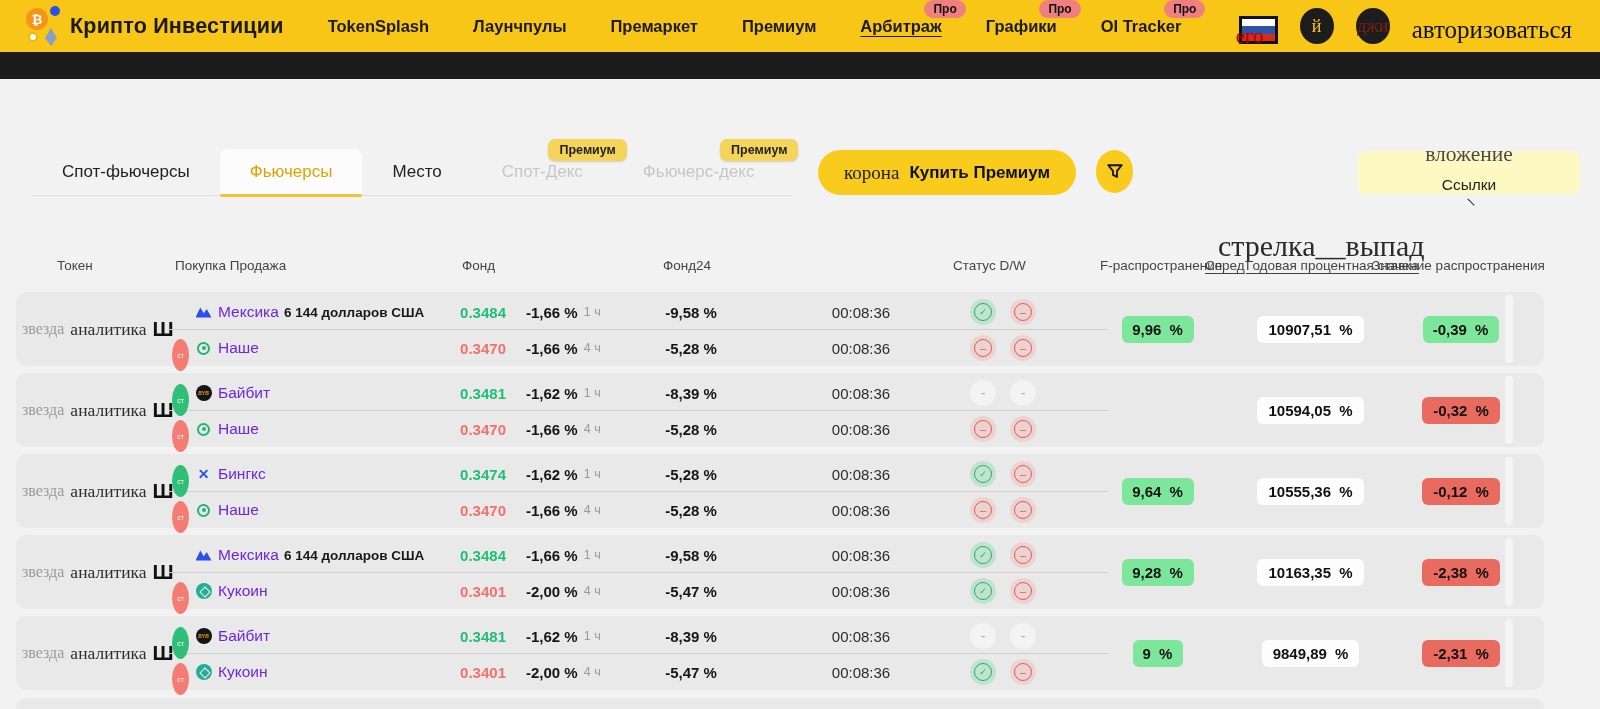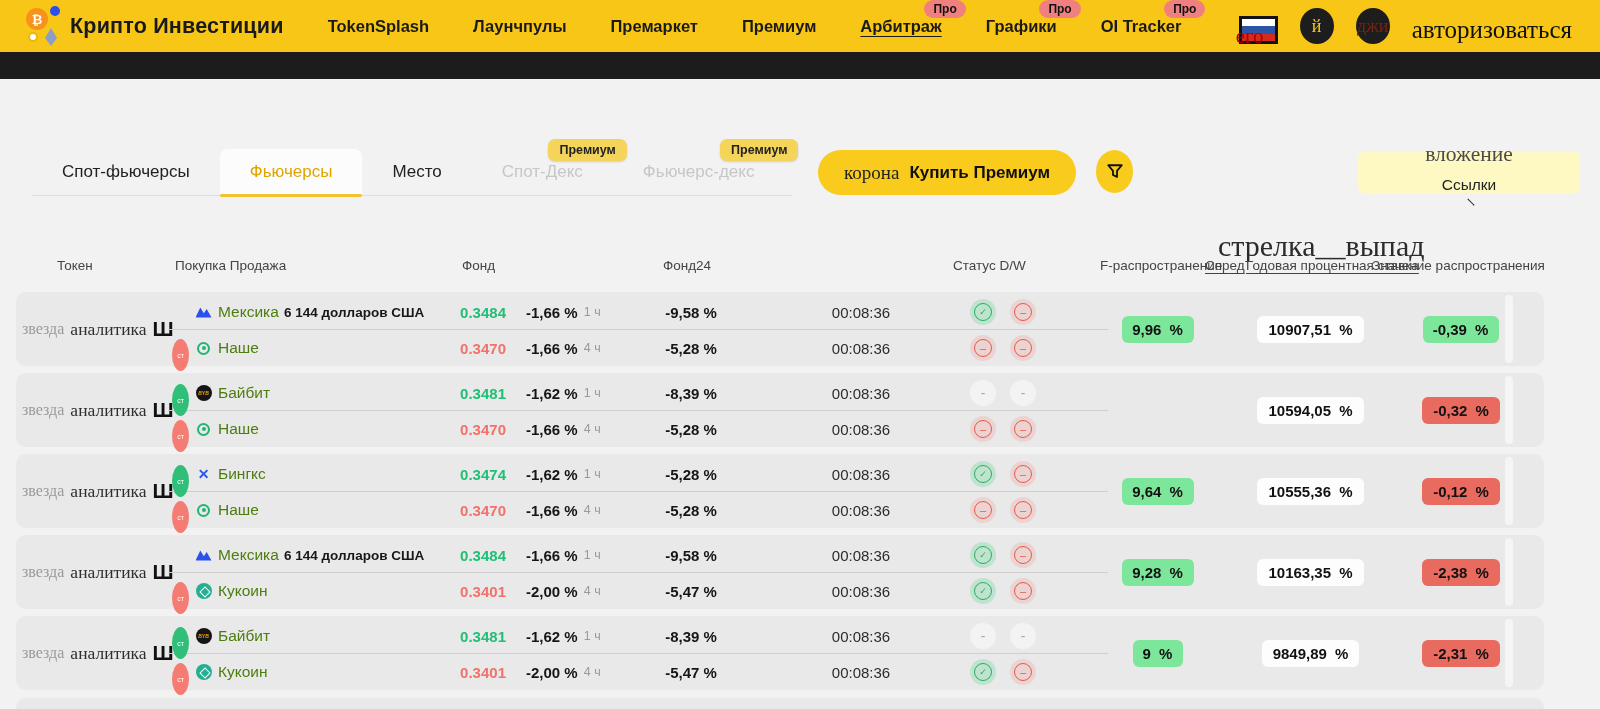--- a/index.html
+++ b/index.html
@@ -68,21 +68,21 @@
   .tok-ic { left:156px; width:17px; height:17px; top:7px!important; border-radius:50%; color:#fff; font-size:7px; justify-content:center; }
   .tok-green { background:#2FBF78; } .tok-red { background:#F47C72; }
   .ex-ic { left:179px; width:17px; justify-content:center; }
   .ex-mexc i { display:block; width:16px; height:11px; background:#2B50EC; clip-path:polygon(0 100%,30% 8%,52% 62%,70% 22%,100% 100%); }
   .ex-bybit i { display:flex; width:16px; height:16px; border-radius:50%; background:#15141A; color:#F7A600; font-size:5px; align-items:center; justify-content:center; font-weight:bold; }
   .ex-bingx i { display:block; color:#2954F3; font-weight:bold; font-size:14px; line-height:14px; font-style:normal; }
   .ex-ourbit i { position:relative; display:block; width:13px; height:13px; border:2.2px solid #21B573; border-radius:50%; }
   .ex-ourbit i::after { content:""; position:absolute; left:2.5px; top:2.5px; width:4px; height:4px; border-radius:50%; background:#21B573; }
   .ex-kucoin i { position:relative; display:block; width:16px; height:16px; border-radius:50%; background:#23AF91; }
   .ex-kucoin i::after { content:""; position:absolute; left:5px; top:5px; width:6px; height:6px; border:1.4px solid #fff; transform:rotate(45deg); }
-  .ex-name { left:202px; font-size:15.5px; color:#4d7c0f; cursor:pointer; }
+  .ex-name { left:202px; font-size:15.5px; color:#6d28d9; cursor:pointer; }
   .extra { left:268px; font-size:13.5px; font-weight:bold; color:#181818; }
   .price { left:380px; width:110px; justify-content:flex-end; font-size:15px; font-weight:bold; }
   .p-green { color:#1FBF75; } .p-red { color:#F2716A; }
   .fund { left:510px; font-size:15px; font-weight:bold; color:#151515; }
   .fund .intv { font-weight:normal; font-size:12.5px; color:#9a9a9a; margin-left:6px; }
   .fund24 { left:600px; width:150px; justify-content:center; font-size:15px; font-weight:bold; color:#151515; }
   .time { left:775px; width:140px; justify-content:center; font-size:15px; color:#2b2b2b; }
   .status { left:954px; gap:14px; }
   .st-ic { width:26px; height:26px; border-radius:50%; display:flex; align-items:center; justify-content:center; font-size:14px; color:#aaa; }
   .st-check { background:rgba(46,204,113,.22); }

